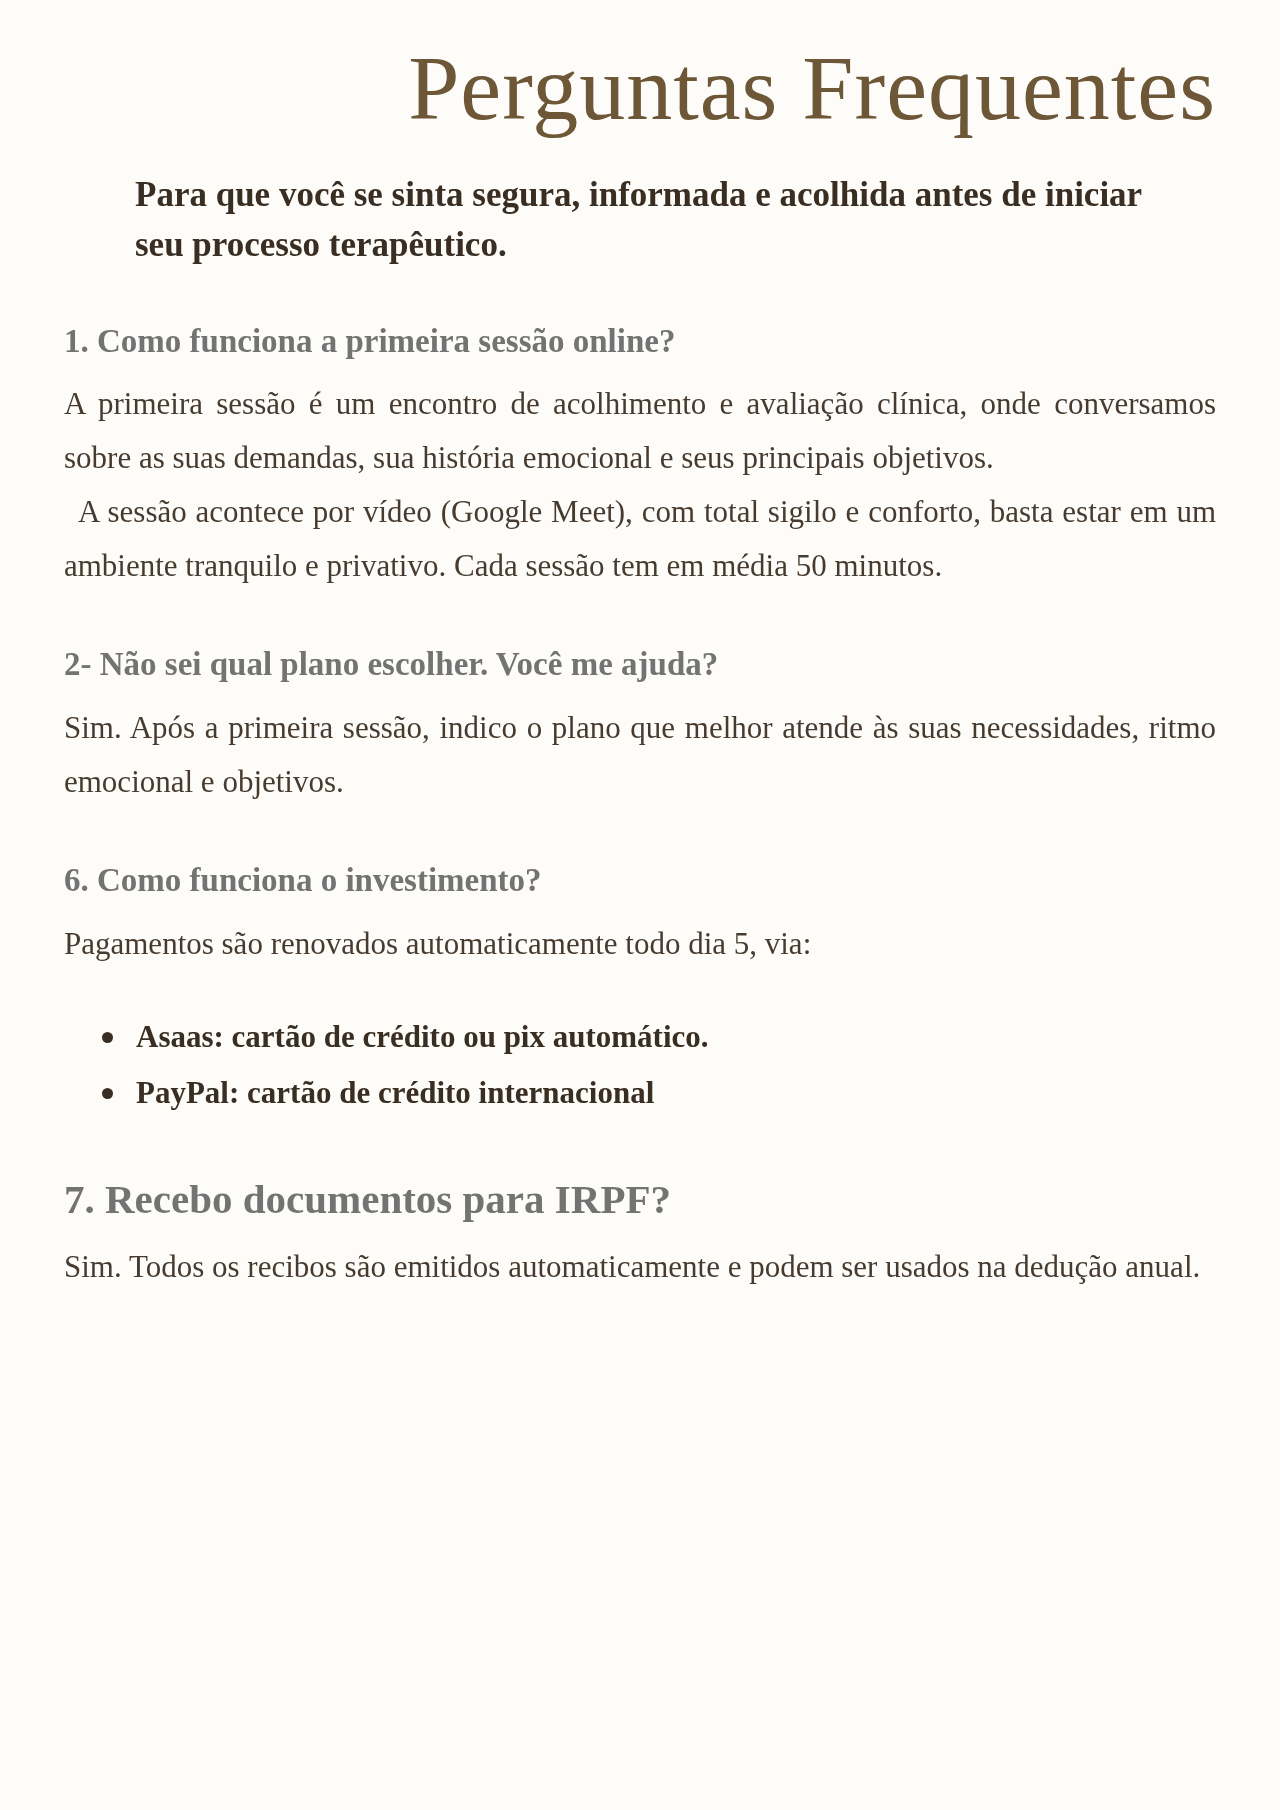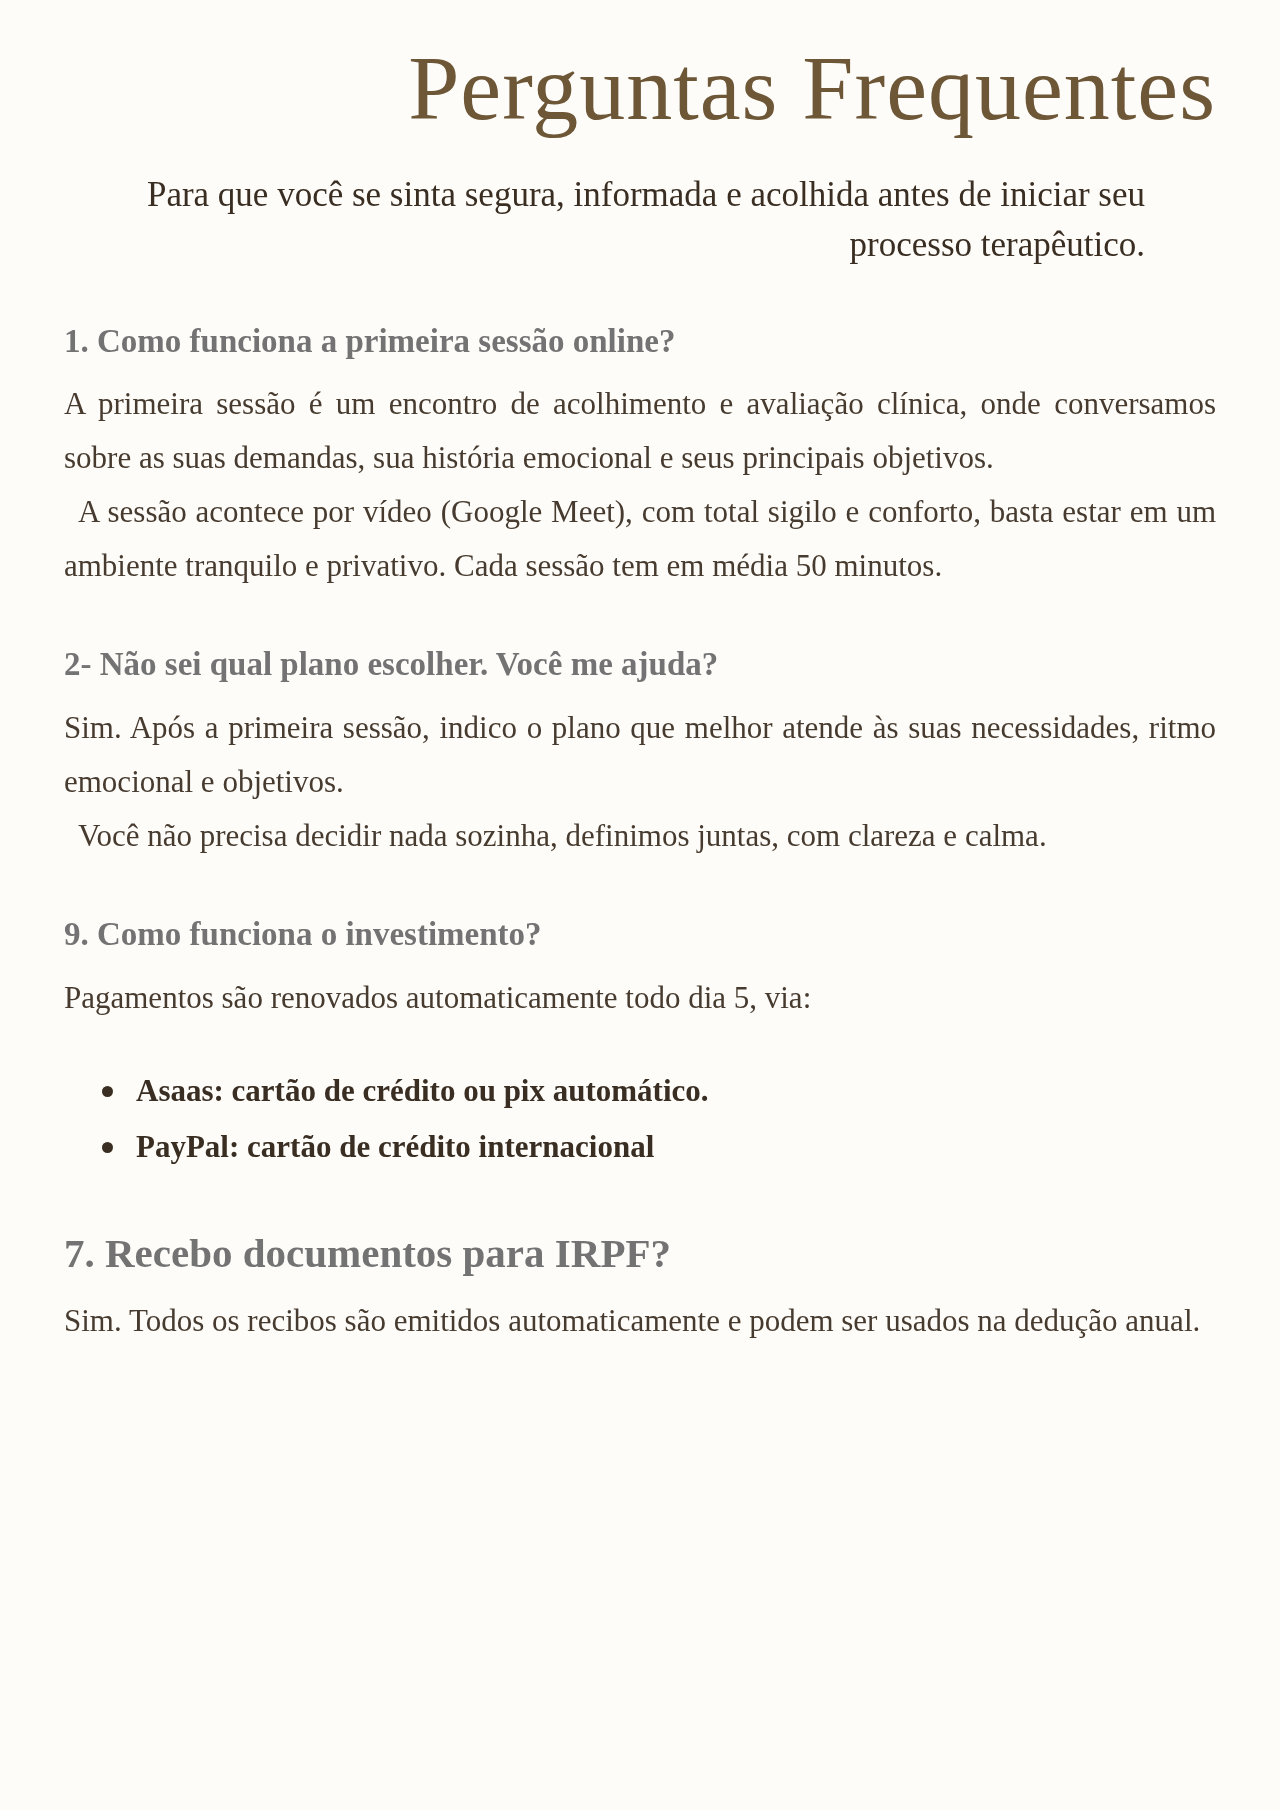--- a/index.html
+++ b/index.html
@@ -30,23 +30,23 @@
     line-height: 1.15;
     letter-spacing: 1px;
     text-align: right;
     color: #6d5737;
   }
 
   .page-subtitle {
     max-width: 1010px;
     margin: 28px auto 0 auto;
     font-size: 35px;
-    font-weight: 400;
+    font-weight: 700;
     line-height: 50px;
-    text-align: right;
+    text-align: left;
     color: #3a2d21;
   }
 
   
   .faq-section .question {
     margin-top: 52px;
     font-size: 33px;
     font-weight: 700;
     line-height: 1.2;
     color: #737373;
@@ -111,26 +111,25 @@
 
   <section class="faq-section">
     <h2 class="question">1. Como funciona a primeira sessão online?</h2>
     <p class="answer">A primeira sessão é um encontro de acolhimento e avaliação clínica, onde conversamos sobre as suas demandas, sua história emocional e seus principais objetivos.</p>
     <p class="answer indent">A sessão acontece por vídeo (Google Meet), com total sigilo e conforto, basta estar em um ambiente tranquilo e privativo. Cada sessão tem em média 50 minutos.</p>
   </section>
 
   <section class="faq-section">
     <h2 class="question">2- Não sei qual plano escolher. Você me ajuda?</h2>
     <p class="answer">Sim. Após a primeira sessão, indico o plano que melhor atende às suas necessidades, ritmo emocional e objetivos.</p>
-    <p class="answer indent">Você não precisa decidir nada sozinha, definimos juntas, com clareza e calma.</p>
   </section>
 
 
   <section class="faq-section">
-    <h2 class="question">9. Como funciona o investimento?</h2>
+    <h2 class="question">6. Como funciona o investimento?</h2>
     <p class="answer">Pagamentos são renovados automaticamente todo dia 5, via:</p>
     <ul class="bullet-list">
       <li>Asaas: cartão de crédito ou pix automático.</li>
       <li>PayPal: cartão de crédito internacional</li>
     </ul>
   </section>
 
   <section class="faq-section">
     <h2 class="question large">7. Recebo documentos para IRPF?</h2>
     <p class="answer">Sim. Todos os recibos são emitidos automaticamente e podem ser usados na dedução anual.</p>

